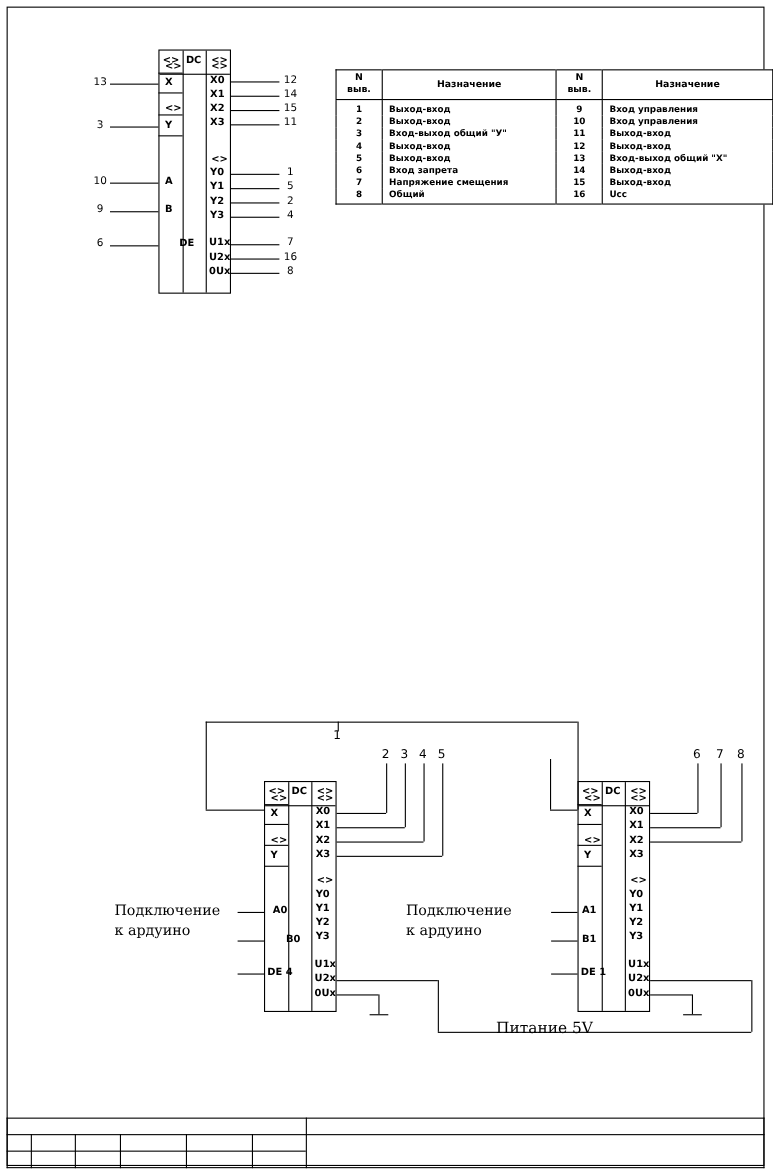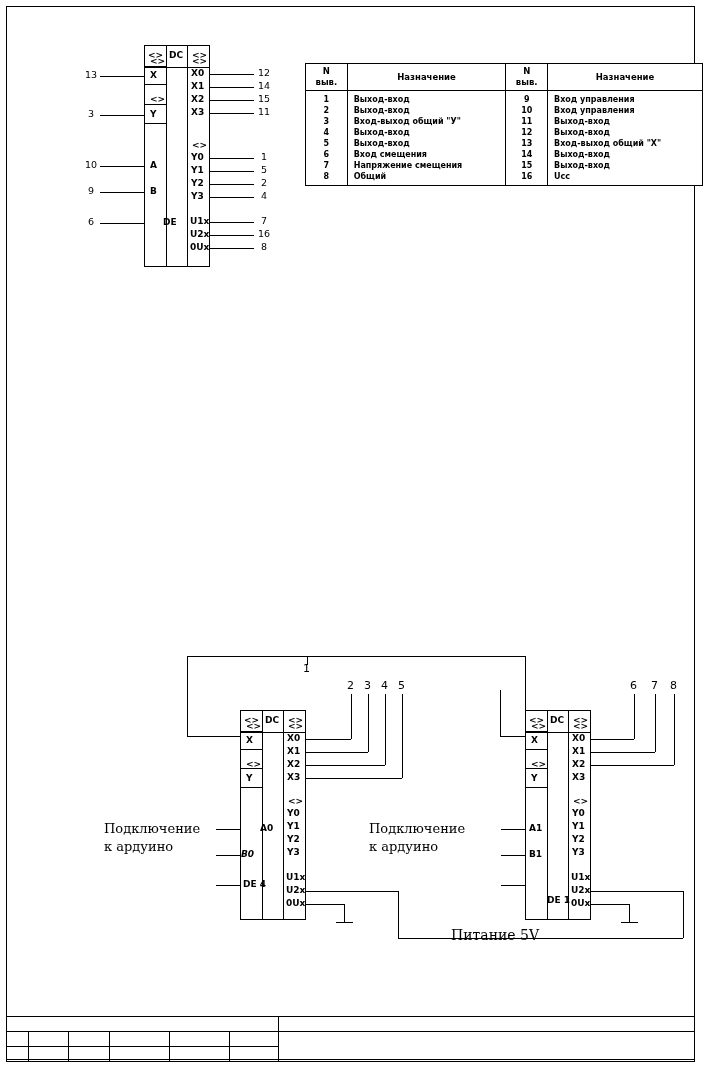--- a/index.html
+++ b/index.html
@@ -251,21 +251,21 @@
       <td class="desc">Выход-вход</td>
     </tr>
     <tr>
       <td class="num cn">5</td>
       <td class="desc cmid">Выход-вход</td>
       <td class="num cn">13</td>
       <td class="desc">Вход-выход общий "X"</td>
     </tr>
     <tr>
       <td class="num cn">6</td>
-      <td class="desc cmid">Вход смещения</td>
+      <td class="desc cmid">Вход запрета</td>
       <td class="num cn">14</td>
       <td class="desc">Выход-вход</td>
     </tr>
     <tr>
       <td class="num cn">7</td>
       <td class="desc cmid">Напряжение смещения</td>
       <td class="num cn">15</td>
       <td class="desc">Выход-вход</td>
     </tr>
     <tr>
@@ -290,22 +290,22 @@
 
   <div class="hl" style="left:240px; top:731px; width:22px;"></div>
   <div class="hl" style="left:240px; top:749px; width:22px;"></div>
   <div class="hl" style="left:240px; top:768px; width:22px;"></div>
   <div class="hl" style="left:240px; top:787px; width:22px;"></div>
 
   <div class="lbl" style="left:246px; top:721px;">&lt;&gt;</div>
   <div class="lbl" style="left:246px; top:735px;">X</div>
   <div class="lbl" style="left:246px; top:759px;">&lt;&gt;</div>
   <div class="lbl" style="left:246px; top:773px;">Y</div>
-  <div class="lbl" style="left:260px; top:823px;">A0</div>
-  <div class="lbl" style="left:241px; top:849px;font-style:italic;">B0</div>
+  <div class="lbl" style="left:248px; top:823px;">A0</div>
+  <div class="lbl" style="left:260px; top:849px;">B0</div>
   <div class="lbl" style="left:243px; top:879px; line-height:10px;">DE 4</div>
 
   <div class="lbl" style="left:288px; top:721px;">&lt;&gt;</div>
   <div class="lbl" style="left:287px; top:733px;">X0</div>
   <div class="lbl" style="left:287px; top:746px;">X1</div>
   <div class="lbl" style="left:287px; top:759px;">X2</div>
   <div class="lbl" style="left:287px; top:772px;">X3</div>
 
   <div class="lbl" style="left:288px; top:796px;">&lt;&gt;</div>
   <div class="lbl" style="left:287px; top:808px;">Y0</div>
@@ -336,21 +336,21 @@
   <div class="hl" style="left:525px; top:749px; width:22px;"></div>
   <div class="hl" style="left:525px; top:768px; width:22px;"></div>
   <div class="hl" style="left:525px; top:787px; width:22px;"></div>
 
   <div class="lbl" style="left:531px; top:721px;">&lt;&gt;</div>
   <div class="lbl" style="left:531px; top:735px;">X</div>
   <div class="lbl" style="left:531px; top:759px;">&lt;&gt;</div>
   <div class="lbl" style="left:531px; top:773px;">Y</div>
   <div class="lbl" style="left:529px; top:823px;">A1</div>
   <div class="lbl" style="left:529px; top:849px;">B1</div>
-  <div class="lbl" style="left:547px; top:879px;margin-top:16px;">DE 1</div>
+  <div class="lbl" style="left:528px; top:879px;">DE 1</div>
 
   <div class="lbl" style="left:573px; top:721px;">&lt;&gt;</div>
   <div class="lbl" style="left:572px; top:733px;">X0</div>
   <div class="lbl" style="left:572px; top:746px;">X1</div>
   <div class="lbl" style="left:572px; top:759px;">X2</div>
   <div class="lbl" style="left:572px; top:772px;">X3</div>
 
   <div class="lbl" style="left:573px; top:796px;">&lt;&gt;</div>
   <div class="lbl" style="left:572px; top:808px;">Y0</div>
   <div class="lbl" style="left:572px; top:821px;">Y1</div>

